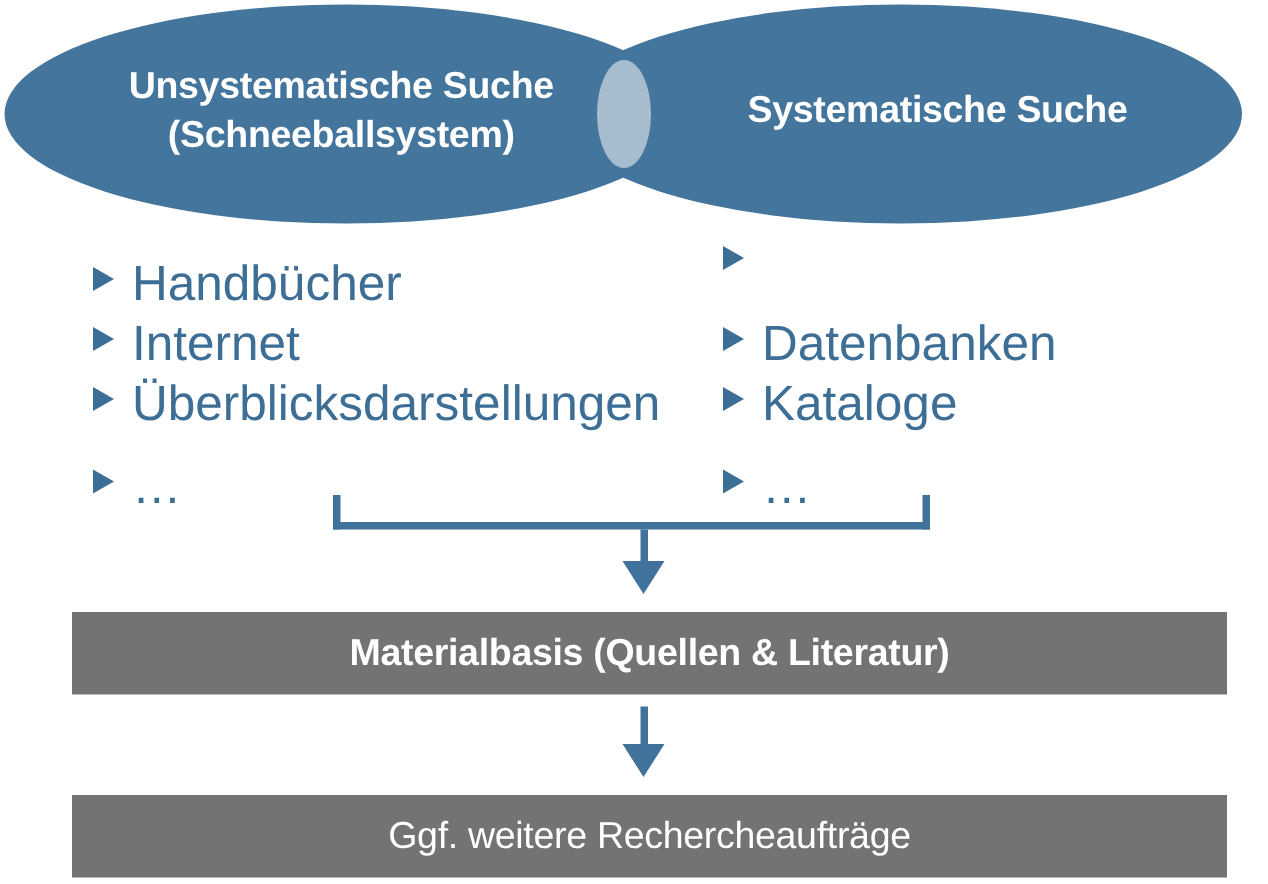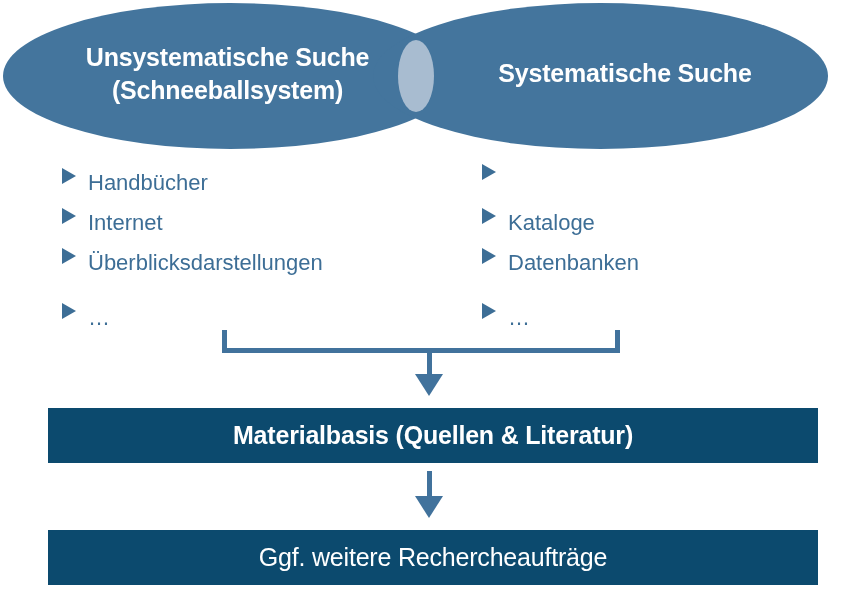--- a/index.html
+++ b/index.html
@@ -62,21 +62,21 @@
     top: 170px;
   }
   #list-left  { left: 62px;  width: 400px; }
   #list-right { left: 482px; width: 340px; }
 
   .bullet-item {
     display: flex;
     align-items: baseline;
     height: 40px;
     color: #3d6e96;
-    font-size: 22px;
+    font-size: 33px;
     font-family: "Liberation Sans", sans-serif;
     white-space: nowrap;
   }
   .bullet-item.spaced { margin-top: 15px; }
 
   .bullet-marker {
     width: 0;
     height: 0;
     border-left: 14px solid #3d6e96;
     border-top: 8px solid transparent;
@@ -128,21 +128,21 @@
   #arrow-mid { left: 415px; top: 471px; width: 28px; height: 49px; }
   #arrow-mid .shaft { height: 26px; }
   #arrow-mid .head  { top: 25px; }
 
   
   .bar {
     position: absolute;
     left: 48px;
     width: 770px;
     height: 55px;
-    background: #0c4a6e;
+    background: #737373;
     color: #ffffff;
     display: flex;
     align-items: center;
     justify-content: center;
     font-size: 25px;
     font-family: "Liberation Sans", sans-serif;
     letter-spacing: -0.2px;
   }
   #bar-material { top: 408px; font-weight: bold; }
   #bar-followup { top: 530px; font-weight: normal; }
@@ -183,25 +183,25 @@
       <span>…</span>
     </div>
   </div>
 
   <div class="bullet-list" id="list-right">
     <div class="bullet-item">
       <span class="bullet-marker"></span>
     </div>
     <div class="bullet-item">
       <span class="bullet-marker"></span>
+      <span>Datenbanken</span>
+    </div>
+    <div class="bullet-item">
+      <span class="bullet-marker"></span>
       <span>Kataloge</span>
-    </div>
-    <div class="bullet-item">
-      <span class="bullet-marker"></span>
-      <span>Datenbanken</span>
     </div>
     <div class="bullet-item spaced">
       <span class="bullet-marker"></span>
       <span>…</span>
     </div>
   </div>
 
   <div id="bracket"></div>
 
   <div class="arrow" id="arrow-top">

